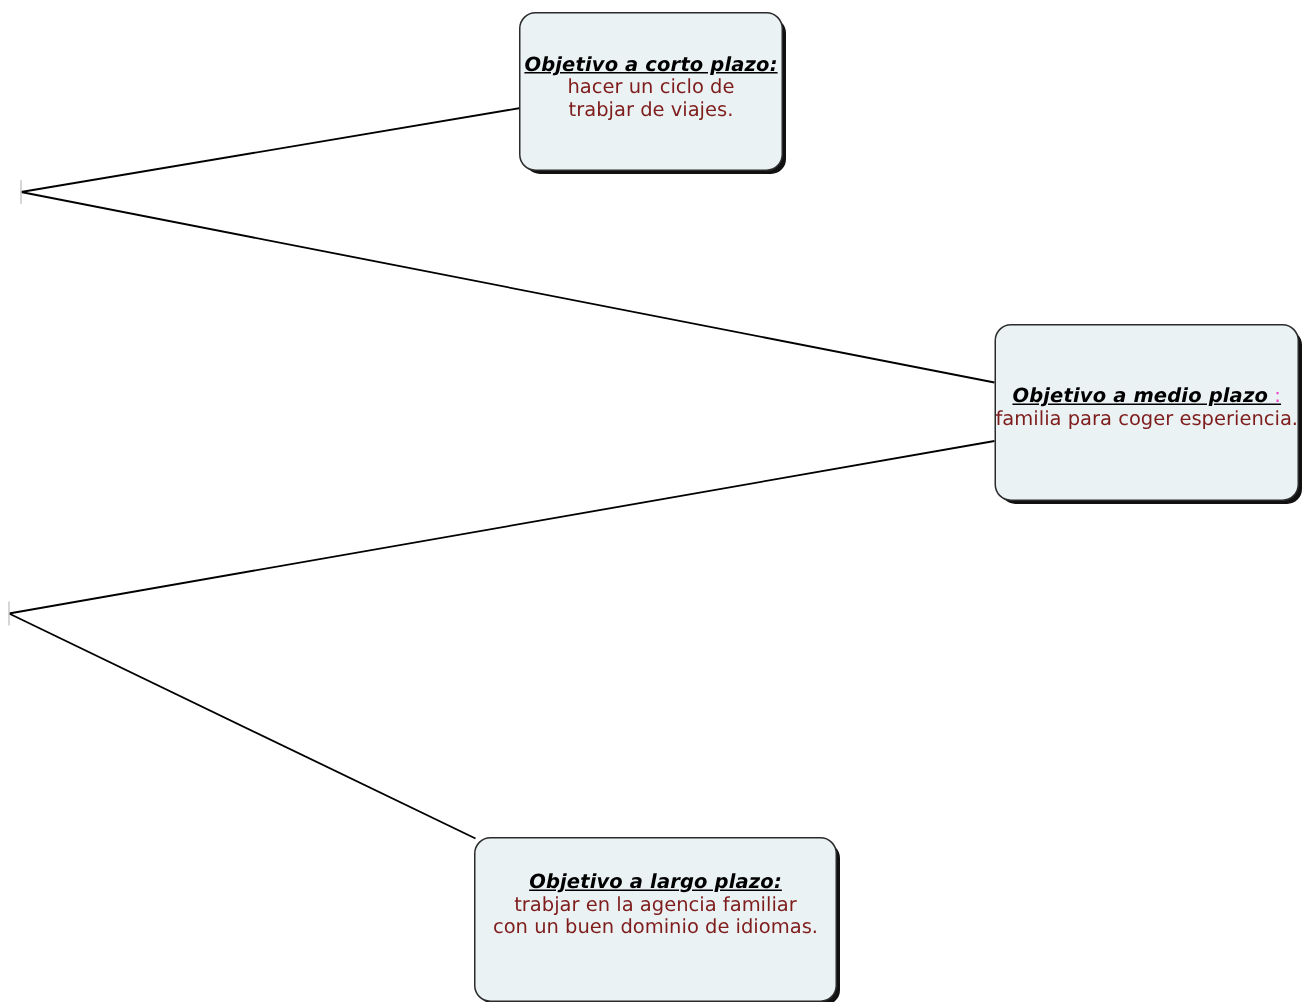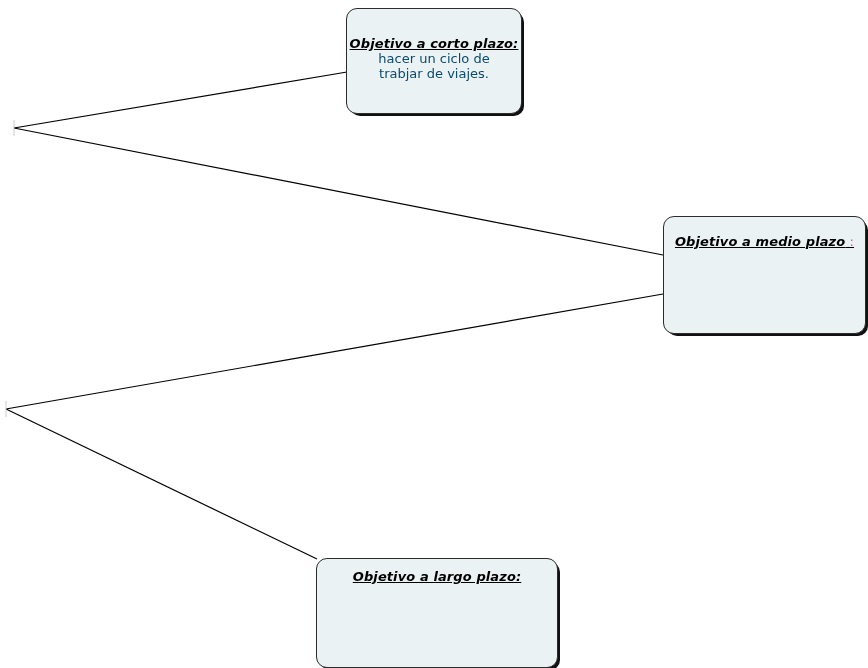--- a/index.html
+++ b/index.html
@@ -56,21 +56,21 @@
   }
 
   .node-title-colon {
     font-weight: normal;
     font-style: normal;
     text-decoration: none;
     color: #ee44cc;
   }
 
   .node-body {
-    color: #0c4a6e;
+    color: #7f1d1d;
     font-size: 13px;
     line-height: 15px;
   }
 
   .node-body-line {
     display: block;
     white-space: nowrap;
   }
 
   
@@ -81,30 +81,30 @@
     height: 106px;
     padding-top: 27px;
   }
 
   
   #box-medium-term {
     left: 663px;
     top: 213px;
     width: 203px;
     height: 118px;
-    padding-top: 17px;
+    padding-top: 40px;
   }
 
   
   #box-long-term {
     left: 316px;
     top: 555px;
     width: 242px;
     height: 110px;
-    padding-top: 10px;
+    padding-top: 22px;
   }
 </style>
 </head>
 <body>
 
 <div id="diagram-canvas">
 
   <svg id="connectors" viewBox="0 0 868 668" width="868" height="668" xmlns="http://www.w3.org/2000/svg">
     <line x1="14" y1="125" x2="347" y2="69" stroke="#000000" stroke-width="1.2"></line>
     <line x1="14" y1="125" x2="663" y2="252" stroke="#000000" stroke-width="1.2"></line>
@@ -122,22 +122,27 @@
       <span class="node-body-line">hacer un ciclo de</span>
       <span class="node-body-line">trabjar de viajes.</span>
     </div>
   </div>
 
   <div class="node-box" id="box-medium-term">
     <div class="node-title">
       <span>Objetivo a medio plazo</span><span class="node-title-colon"> :</span>
     </div>
     <div class="node-body">
+      <span class="node-body-line">familia para coger esperiencia.</span>
     </div>
   </div>
 
   <div class="node-box" id="box-long-term">
     <div class="node-title">
       <span>Objetivo a largo plazo:</span><span class="node-title-colon"></span>
     </div>
+    <div class="node-body">
+      <span class="node-body-line">trabjar en la agencia familiar</span>
+      <span class="node-body-line">con un buen dominio de idiomas.</span>
+    </div>
   </div>
 
 </div>
 
 </body></html>

